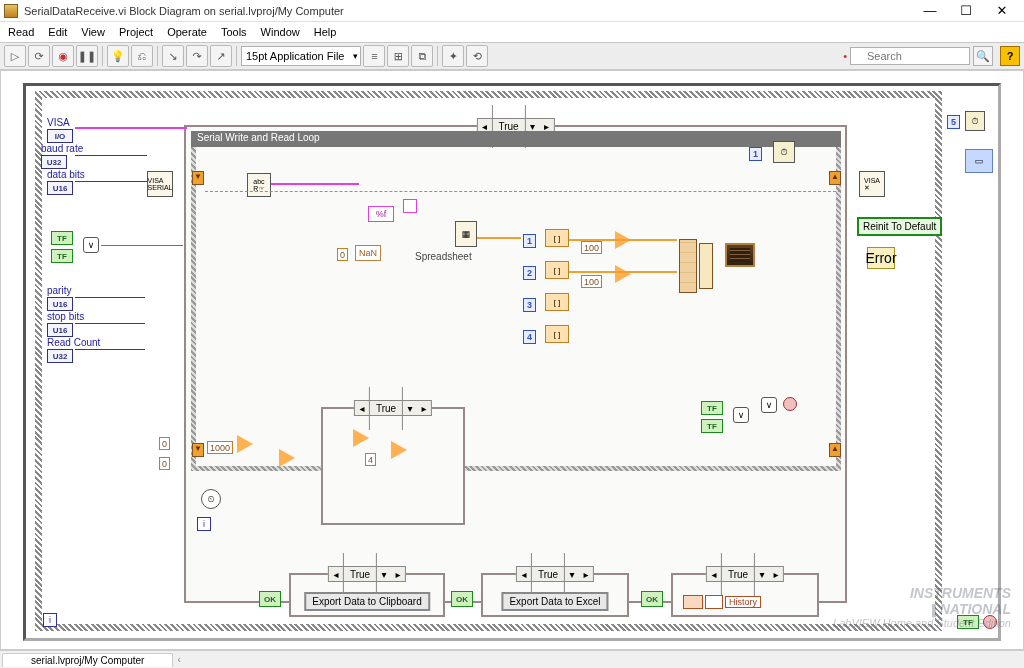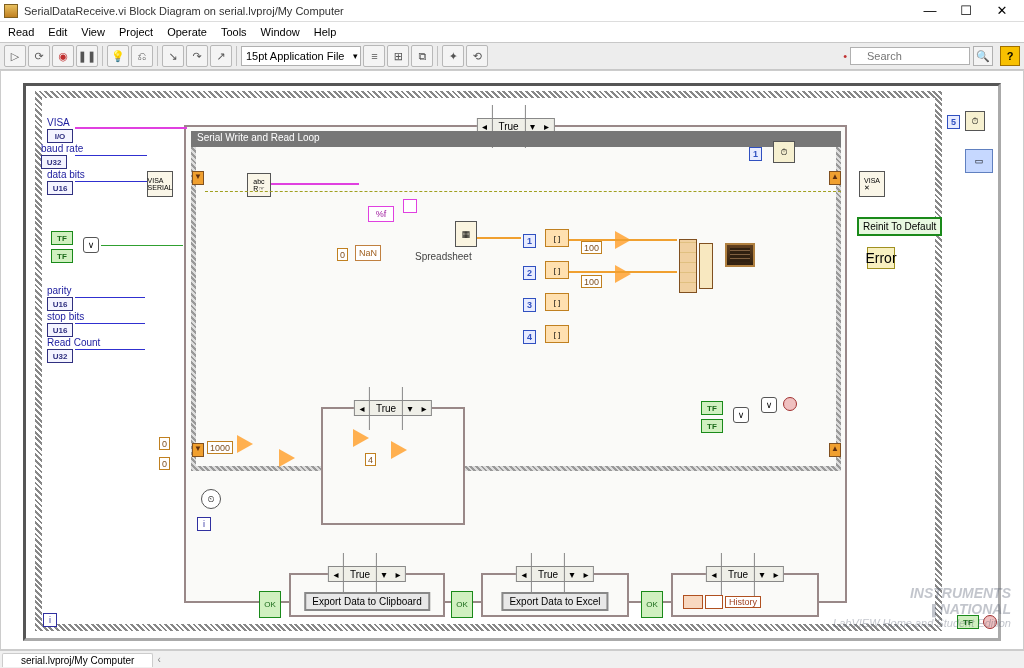--- a/index.html
+++ b/index.html
@@ -34,28 +34,28 @@
 
 .node { position:absolute; border:1px solid #555; background:#fff; font-size:9px; display:flex; align-items:center; justify-content:center; }
 .ctrl { position:absolute; font-size:10px; }
 .ctrl .lbl { color:#2020a0; margin-bottom:1px; }
 .ctrl .term { width:26px; height:14px; border:1px solid #303080; background:#f4f4ff; font-size:8px; display:flex;align-items:center;justify-content:center;color:#303080;font-weight:bold; }
 .reinit-box { position:absolute; background:#e8f8e0; border:2px solid #1a8a1a; font-size:10px; padding:2px 4px; }
 .casebox2 { position:absolute; border:2px solid #988; background:#fafaf8; }
 .export-panel { position:absolute; border:2px solid #988; background:#fafaf8; }
 .exportbtn { position:absolute; border:2px solid #888; background:#e8e8e8; font-size:10px; padding:2px 6px; left:50%; transform:translateX(-50%); bottom:4px; white-space:nowrap; }
 .statusbar { height:18px; background:#f0f0f0; border-top:1px solid #ccc; display:flex; align-items:center; font-size:10px; }
-.statusbar .tab { border:1px solid #ccc; border-bottom:none; background:#fff; padding:1px 18px; margin-left:2px; border-radius:2px 2px 0 0; }
+.statusbar .tab { border:1px solid #ccc; border-bottom:none; background:#fff; padding:1px 28px; margin-left:2px; border-radius:2px 2px 0 0; }
 
 .wire { position:absolute; background:#f0a030; }
 .wire.b { background:#3030d0; }
 .wire.p { background:#e040e0; }
 .wire.g { background:#30a030; }
 .wire.y { background:#c0c020; }
-.small-ok { position:absolute; width:22px;height:27px;border:1px solid #1a8a1a;background:#d0f0c0;font-size:8px;display:flex;align-items:center;justify-content:center;color:#1a6a1a;font-weight:normal; }
+.small-ok { position:absolute; width:22px;height:16px;border:1px solid #1a8a1a;background:#d0f0c0;font-size:8px;display:flex;align-items:center;justify-content:center;color:#1a6a1a;font-weight:bold; }
 .tf-box { position:absolute; width:22px;height:14px;border:1px solid #1a8a1a;background:#d0f0c0;font-size:8px;display:flex;align-items:center;justify-content:center;color:#1a6a1a;font-weight:bold; }
 .chart-ind { position:absolute; width:30px; height:24px; background:linear-gradient(#604020,#302010); border:2px solid #b08040; }
 .chart-ind::after{content:'';position:absolute;inset:3px;background:repeating-linear-gradient(0deg,#302010 0 3px,#806040 3px 4px),repeating-linear-gradient(90deg,transparent 0 3px,#806040 3px 4px);}
 .bundle { position:absolute; width:18px; height:40px; border:1px solid #805020; background:repeating-linear-gradient(0deg,#f0d0a0 0 9px,#e0c080 9px 10px); }
 .idx-arr { position:absolute; width:24px;height:18px;border:1px solid #c08020;background:#ffe0b0;display:flex;align-items:center;justify-content:center;font-size:8px; }
 .const-int { position:absolute; border:1px solid #3050c0; background:#e8ecff; color:#3050c0; font-size:9px; padding:0 3px; height:14px; display:flex;align-items:center; font-weight:bold; }
 .visa-node { position:absolute; width:26px;height:26px;border:1px solid #555;background:#faf6e8;font-size:7px;display:flex;flex-direction:column;align-items:center;justify-content:center;line-height:1; }
 .error-ind { position:absolute; width:28px;height:22px;border:1px solid #a09020;background:#f8f0c0;font-size:14px;display:flex;align-items:center;justify-content:center; }
 .loop-glyph { position:absolute; width:14px;height:14px;border:1px solid #3030a0;display:flex;align-items:center;justify-content:center;font-size:9px;color:#3030a0;background:#fff; }
 .stop-glyph { position:absolute; width:14px;height:14px;border:1px solid #a03030;background:#f0c0c0;border-radius:50%; }

